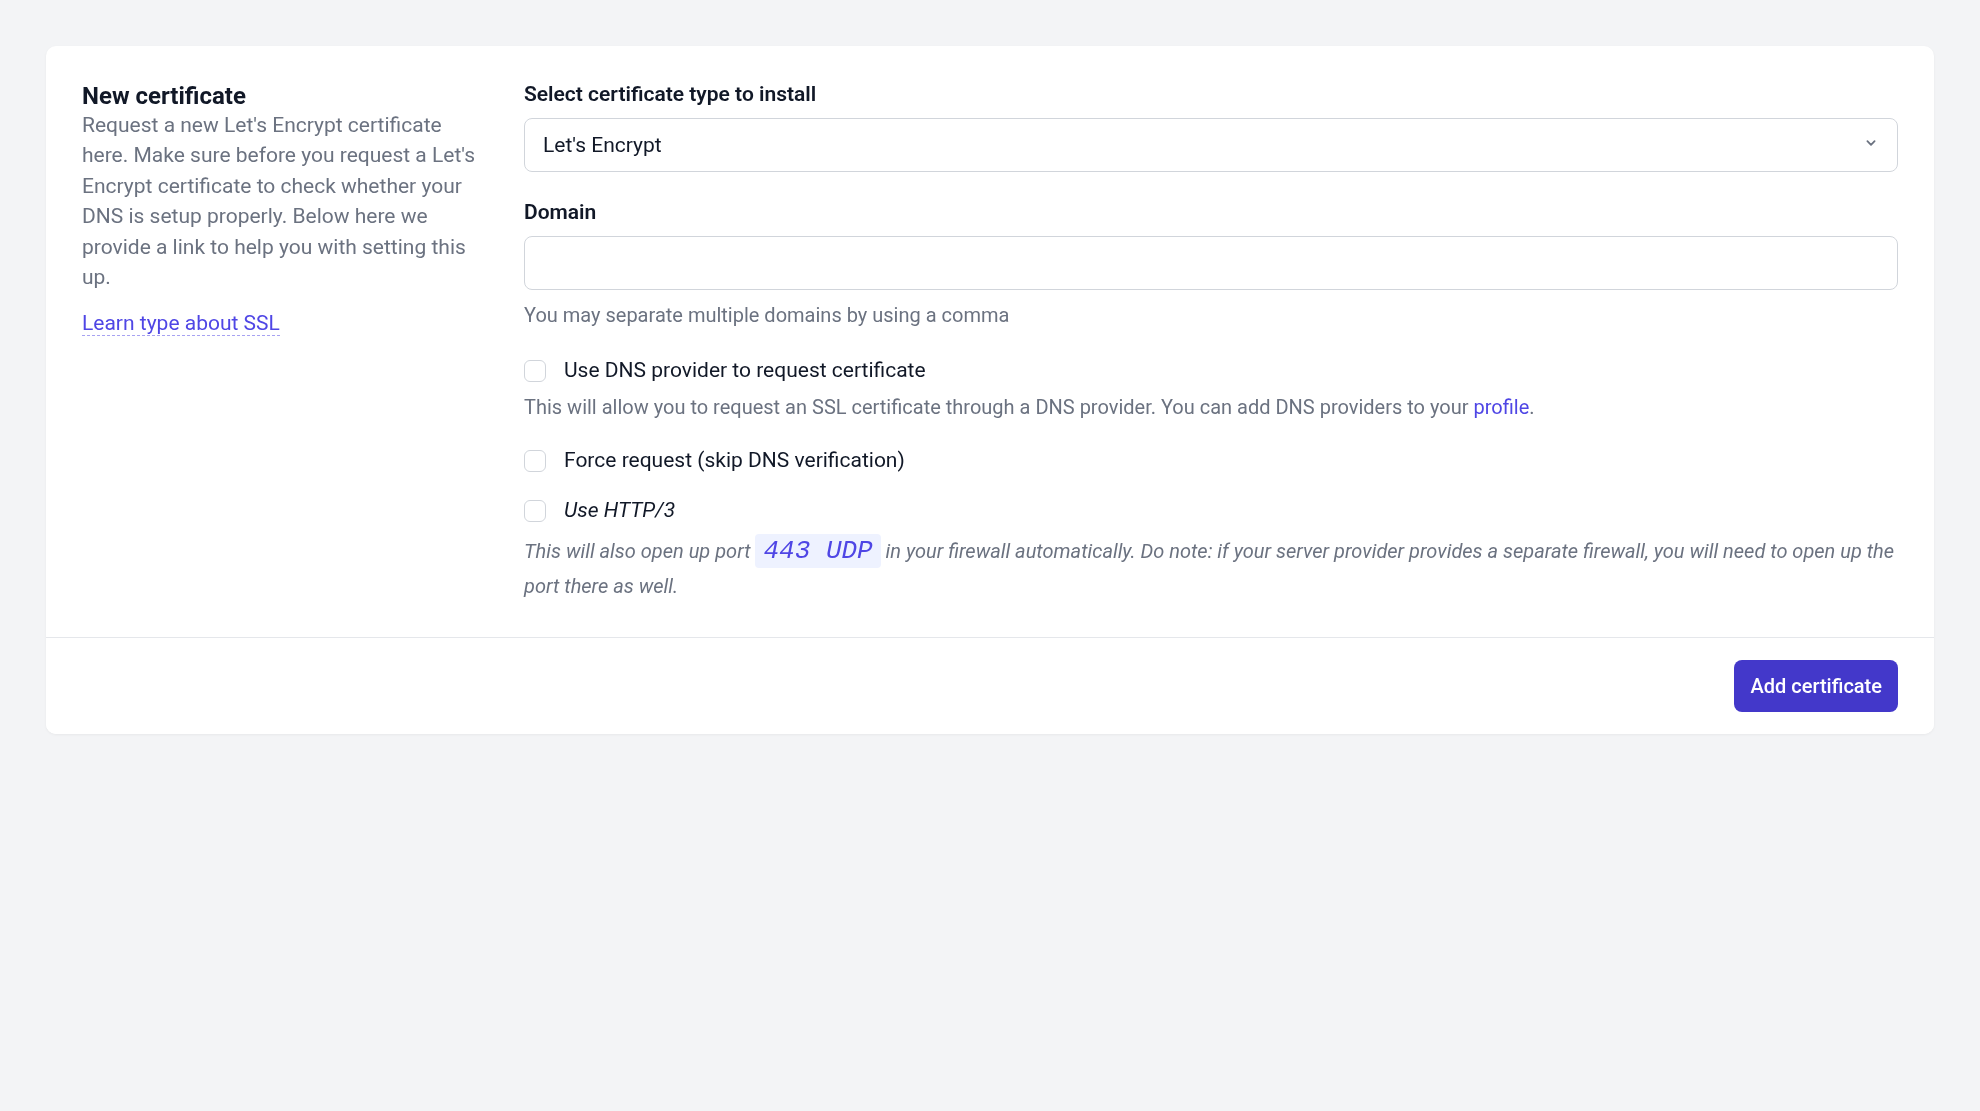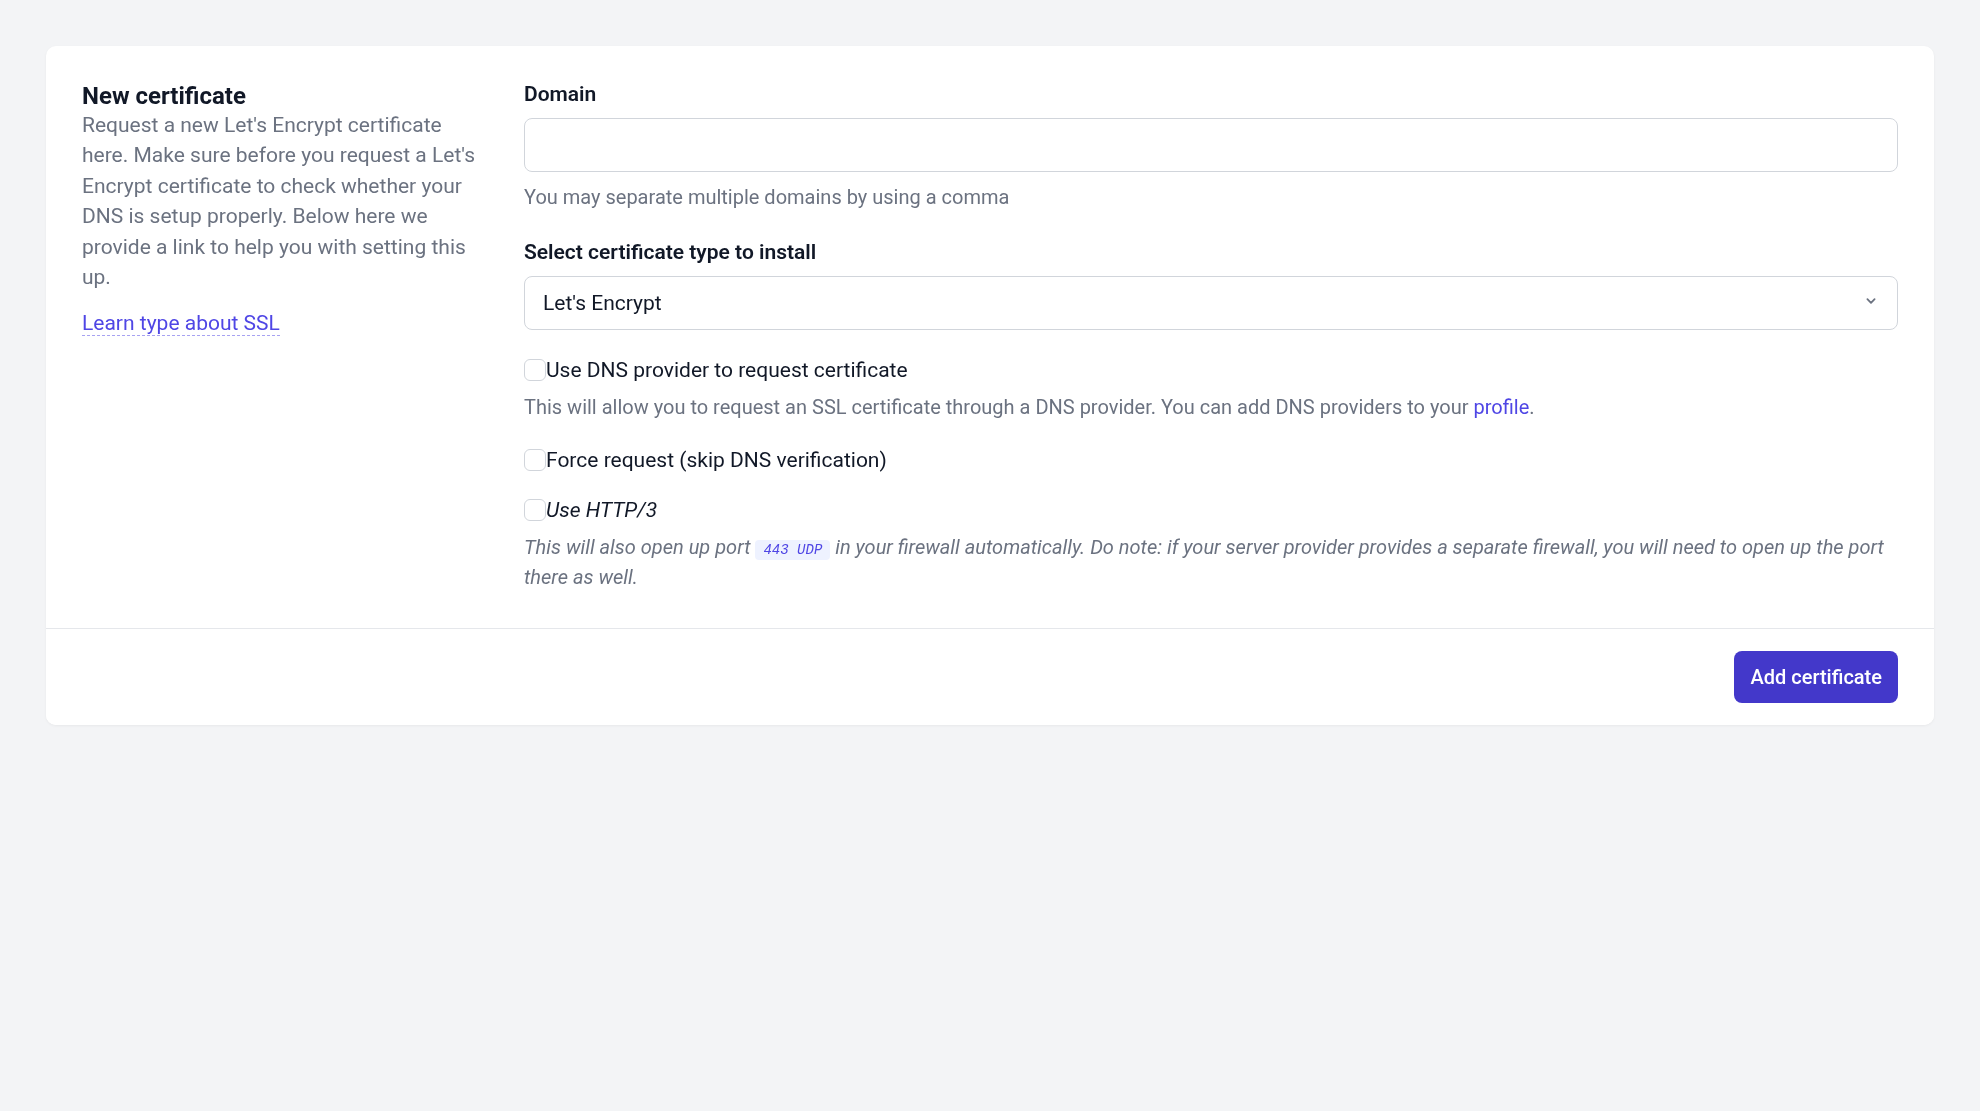--- a/index.html
+++ b/index.html
@@ -94,22 +94,22 @@
       font-family: inherit;
     }
     .helper-text {
       color: #6b7280;
       font-size: 20px;
       margin-top: 10px;
       line-height: 1.5;
     }
     .checkbox-row {
       display: flex;
-      align-items: center;
-      gap: 0;
+      align-items: flex-end;
+      gap: 18px;
       margin-bottom: 10px;
       margin-top: 16px;
     }
     .checkbox {
       width: 22px;
       height: 22px;
       border: 1.5px solid #d1d5db;
       border-radius: 6px;
       background: #fff;
       cursor: pointer;
@@ -126,21 +126,21 @@
     .checkbox-group:last-child {
       margin-bottom: 0;
       font-style: italic;
     }
     .code-pill {
       background: #eef2ff;
       color: #4f46e5;
       padding: 2px 8px;
       border-radius: 4px;
       font-family: "SFMono-Regular", Consolas, "Liberation Mono", Menlo, monospace;
-      font-size: 14px;
+      font-size: 26px;
     }
     .card-footer {
       border-top: 1px solid #e5e7eb;
       padding: 22px 36px;
       display: flex;
       justify-content: flex-end;
       background: #fff;
     }
     .btn-primary {
       background: #4338ca;
@@ -160,41 +160,41 @@
 <div class="card">
   <div class="card-body">
 
     <div class="left-col">
       <h2 class="section-title">New certificate</h2>
       <p class="description">Request a new Let's Encrypt certificate here. Make sure before you request a Let's Encrypt certificate to check whether your DNS is setup properly. Below here we provide a link to help you with setting this up.</p>
       <a class="link">Learn type about SSL</a>
     </div>
 
     <div class="right-col">
-
-      <div class="field-group">
-        <label class="field-label">Domain</label>
-        <input type="text" class="text-input" value="" style="">
-        <p class="helper-text">You may separate multiple domains by using a comma</p>
-      </div>
 
       <div class="field-group">
         <label class="field-label">Select certificate type to install</label>
         <div class="select-wrap">
           <select class="select-input">
             <option>Let's Encrypt</option>
           </select>
           <span class="chevron">
             <svg width="18" height="18" viewBox="0 0 20 20" fill="none" stroke="#6b7280" stroke-width="2" stroke-linecap="round" stroke-linejoin="round">
                 <polyline points="6 8 10 12 14 8"></polyline>
               </svg>
           </span>
         </div>
       </div>
 
+      <div class="field-group">
+        <label class="field-label">Domain</label>
+        <input type="text" class="text-input" value="" style="">
+        <p class="helper-text">You may separate multiple domains by using a comma</p>
+      </div>
+
       <div class="checkbox-group">
         <div class="checkbox-row">
           <div class="checkbox"></div>
           <label class="checkbox-label">Use DNS provider to request certificate</label>
         </div>
         <p class="helper-text">
           <span>This will allow you to request an SSL certificate through a DNS provider. You can add DNS providers to your </span><a class="link-inline">profile</a><span>.</span>
         </p>
       </div>
 

